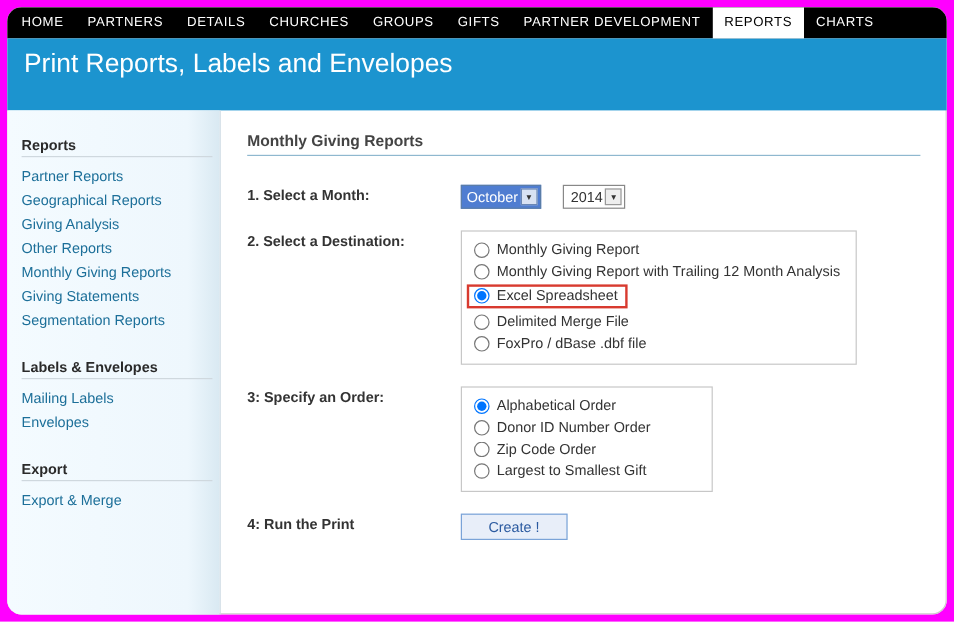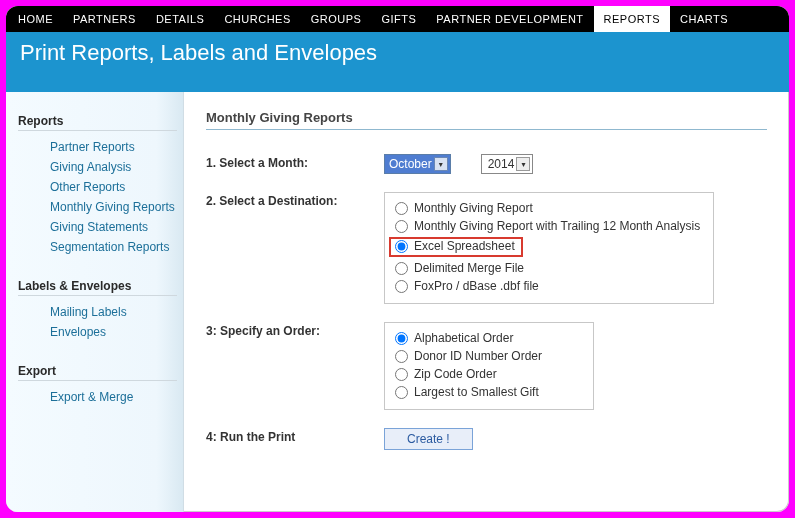--- a/index.html
+++ b/index.html
@@ -62,21 +62,20 @@
     margin-top: 4px;
     border-bottom: 1px solid #cfd8de;
     padding-bottom: 2px;
   }
   .sidebar .group-title.mt { margin-top: 22px; }
   .sidebar .link {
     color: #1c6f99;
     padding: 3px 0;
     cursor: pointer;
     font-size: 12px;
-    margin-left: 32px;
   }
   .main {
     flex: 1;
     padding: 18px 22px 10px 22px;
     color: #333;
     font-size: 12px;
   }
   .section-title {
     font-weight: bold;
     color: #444;
@@ -105,21 +104,21 @@
     font-size: 12px;
     padding: 0 18px 0 4px;
     display:inline-flex;align-items:center;position:relative;cursor:pointer;
   }
   .year-select {
     border: 1px solid #888;
     height: 20px;
     font-size: 12px;
     padding:0 18px 0 6px;
     display:inline-flex;align-items:center;position:relative;cursor:pointer;
-    margin-left: 30px;
+    margin-left: 18px;
     background:#fff;
   }
   .sel-caret{
     position:absolute;right:2px;top:2px;width:14px;height:14px;
     background:#eee;border:1px solid #999;display:flex;align-items:center;justify-content:center;font-size:8px;color:#333;
   }
   .month-select .sel-caret{background:#d8e2f3;border-color:#6a87b5;}
   .optbox {
     border: 1px solid #c7c7c7;
     padding: 6px 10px 8px 10px;
@@ -164,20 +163,21 @@
     <div class="item active">REPORTS</div>
     <div class="item">CHARTS</div>
   </div>
 
   <div class="titlebar">Print Reports, Labels and Envelopes</div>
 
   <div class="body">
     <div class="sidebar">
       <div class="group-title">Reports</div>
       <div class="link">Partner Reports</div>
+      <div class="link">Geographical Reports</div>
       <div class="link">Giving Analysis</div>
       <div class="link">Other Reports</div>
       <div class="link">Monthly Giving Reports</div>
       <div class="link">Giving Statements</div>
       <div class="link">Segmentation Reports</div>
 
       <div class="group-title mt">Labels &amp; Envelopes</div>
       <div class="link">Mailing Labels</div>
       <div class="link">Envelopes</div>
 

